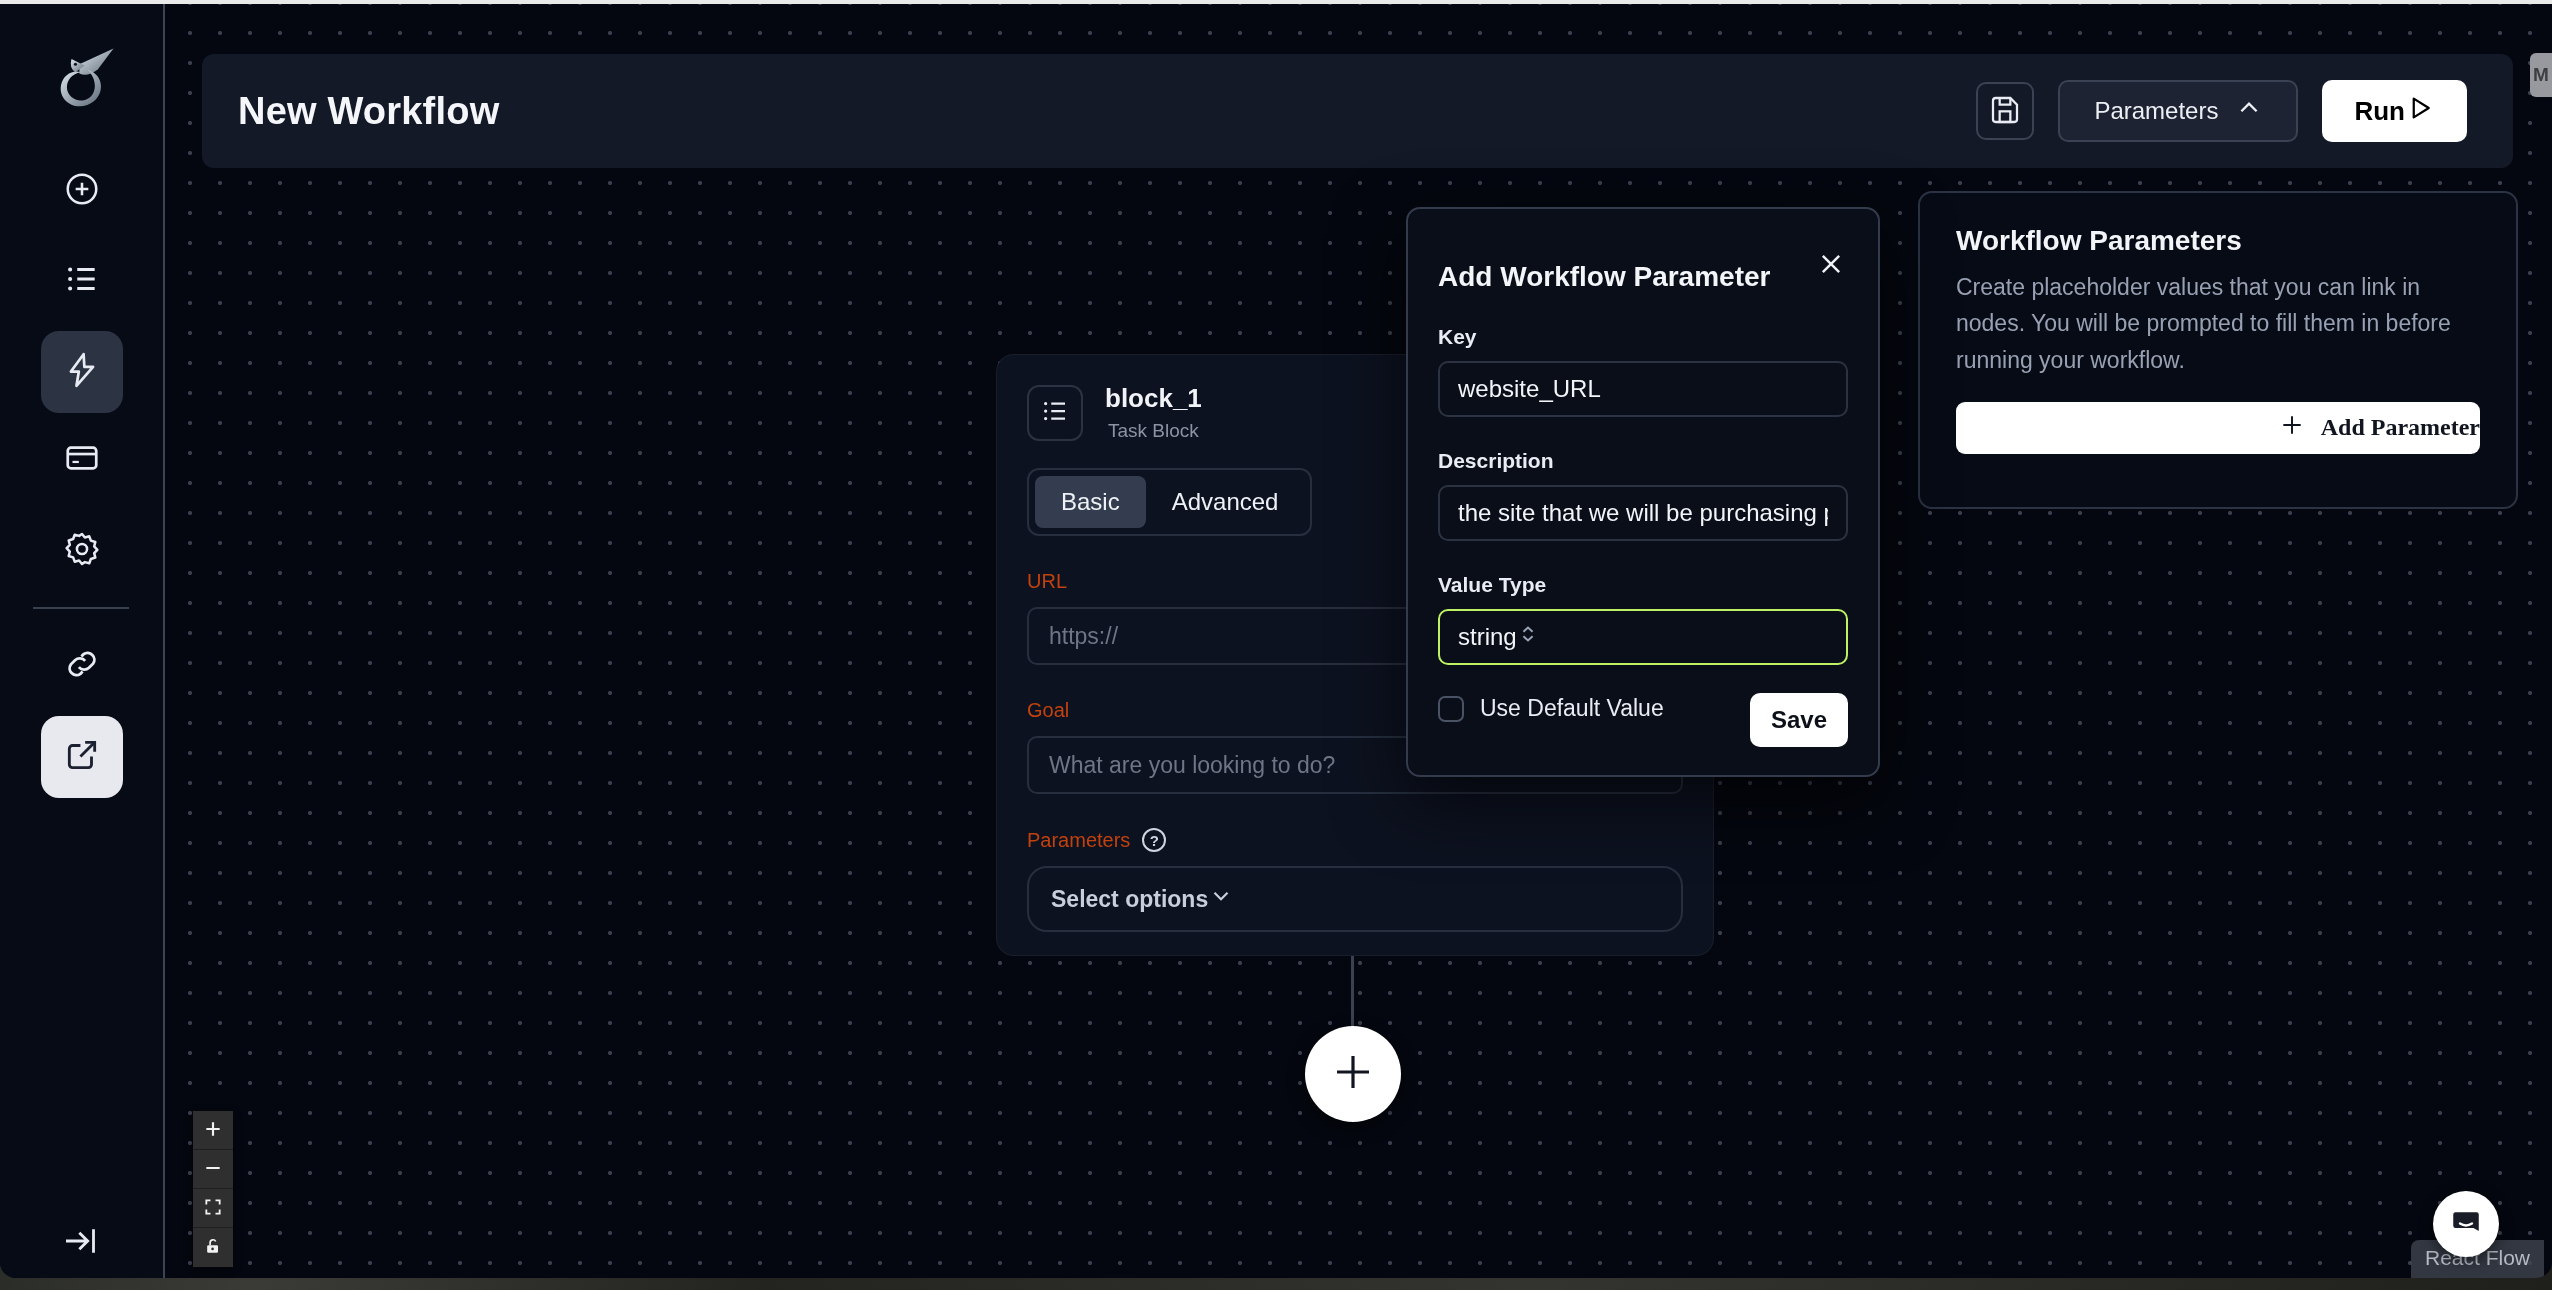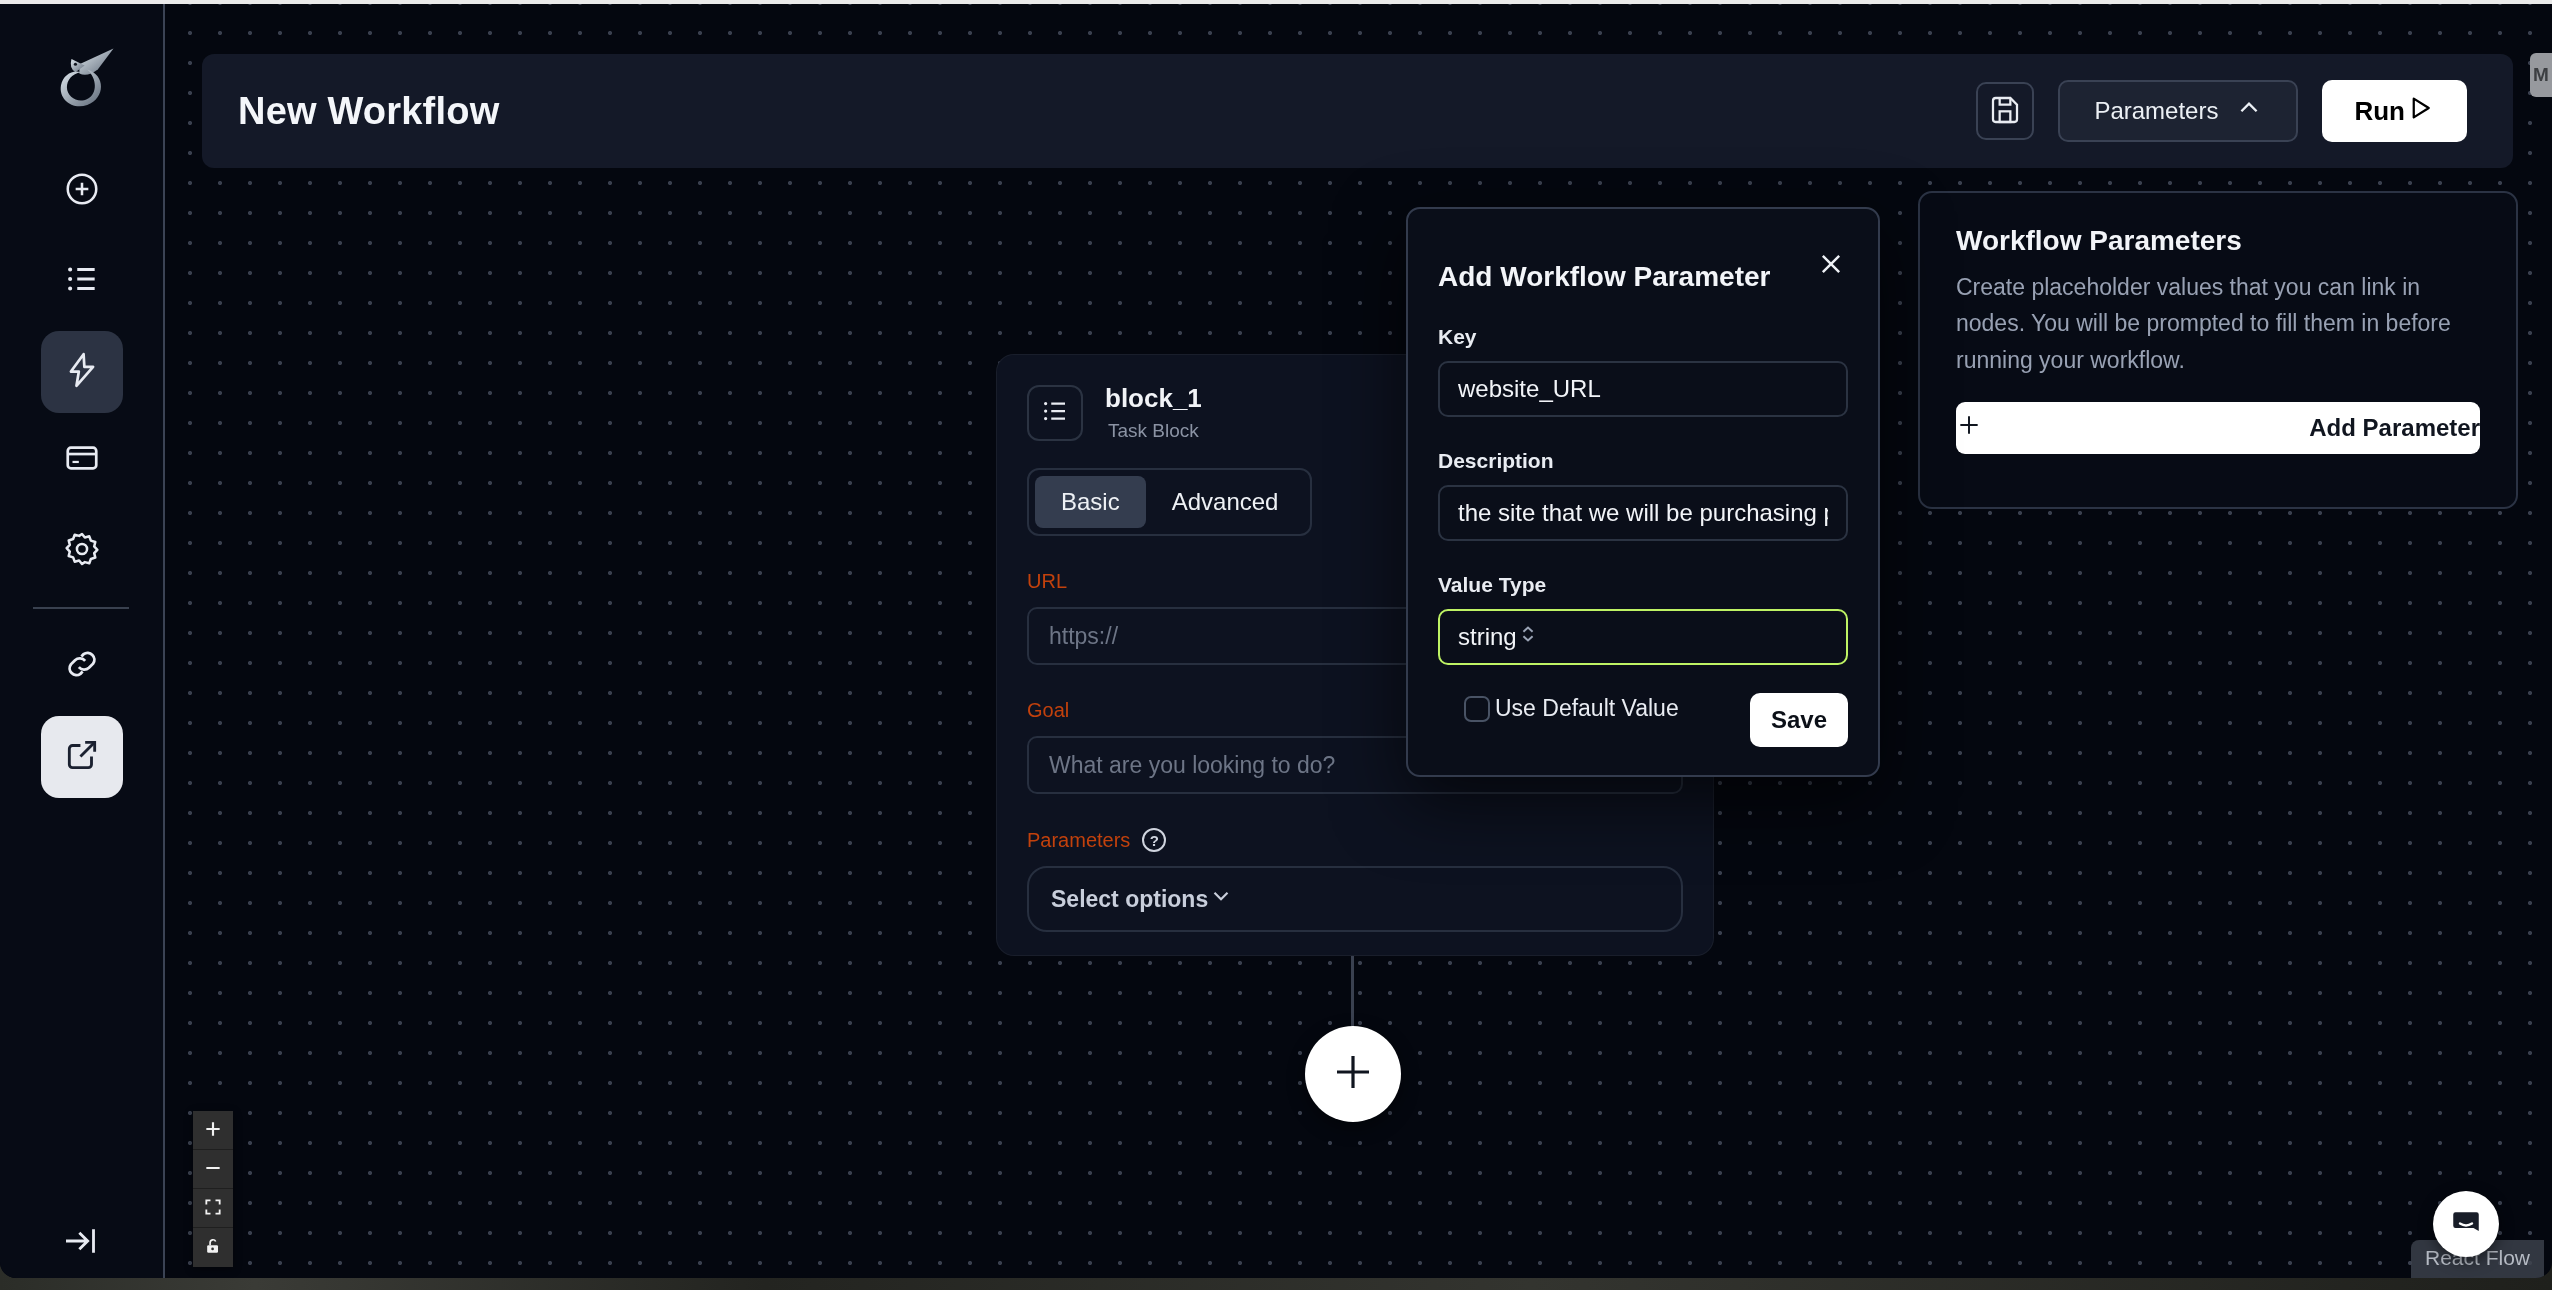--- a/index.html
+++ b/index.html
@@ -69,30 +69,30 @@
   .modal { position:absolute; left:1406px; top:203px; width:474px; height:570px; background:#0a0e19; border:2px solid #333b4d; border-radius:14px; padding:30px; z-index:30; box-shadow:0 24px 70px rgba(0,0,0,.65); }
   .modal-head { display:flex; align-items:center; justify-content:space-between; }
   .modal-title { font-size:28px; font-weight:700; color:#f3f5f9;margin-top:22px; }
   .modal-close { width:34px; height:34px; color:#eef1f6; cursor:pointer; display:flex; align-items:center; justify-content:center; }
   .modal-close svg { width:28px; height:28px; }
   .m-label { margin-top:32px; font-size:21px; font-weight:700; color:#e9ecf2; }
   .m-input { margin-top:12px; width:100%; height:56px; background:transparent; border:2px solid #2b3342; border-radius:10px; padding:0 18px; font-size:24px; color:#f2f4f8; font-family:"Liberation Sans", sans-serif; white-space:nowrap; overflow:hidden; }
   .m-select { margin-top:12px; height:56px; border:2px solid #bef264; border-radius:10px; display:flex; align-items:center; padding:0 18px; cursor:pointer; }
   .m-select span { font-size:24px; color:#f2f4f8; }
   .m-select svg { margin-left:auto; width:22px; height:22px; color:#9aa3b5; }
-  .check-row { margin-top:30px; display:flex; align-items:center; gap:5px; cursor:pointer;margin-left:26px; }
+  .check-row { margin-top:30px; display:flex; align-items:center; gap:16px; cursor:pointer; }
   .checkbox { width:26px; height:26px; border:2px solid #49536500; border:2px solid #495365; border-radius:7px; background:transparent; }
   .check-label { font-size:23px; font-weight:500; color:#e9ecf2; }
   .save-btn { position:absolute; right:30px; bottom:28px; width:98px; height:54px; background:#ffffff; border:none; border-radius:10px; font-size:24px; font-weight:700; color:#0c1018; cursor:pointer; font-family:"Liberation Sans", sans-serif; }
 
   
   .wf-panel { position:absolute; left:1904px; top:187px; width:600px; height:318px; background:#070b15; border:2px solid #2b3344; border-radius:14px; padding:32px 36px; z-index:25;margin-left:14px; }
   .wf-title { font-size:28px; font-weight:700; color:#f2f4f8; }
   .wf-desc { margin-top:12px; font-size:23px; line-height:1.58; color:#98a1b3; }
-  .wf-add-btn { margin-top:24px; width:100%; height:52px; background:#ffffff; border:none; border-radius:9px; display:flex; align-items:center; justify-content:space-between; gap:16px; font-size:24px; font-weight:700; color:#10151f; cursor:pointer; font-family:Liberation Sans, sans-serif; }
+  .wf-add-btn { margin-top:24px; width:100%; height:52px; background:#ffffff; border:none; border-radius:9px; display:flex; align-items:center; justify-content:flex-end; gap:16px; font-size:24px; font-weight:700; color:#10151f; cursor:pointer; font-family:Liberation Serif, serif; }
   .wf-add-btn svg { width:26px; height:26px; }
 
   
   .rf-controls { position:absolute; left:193px; top:1107px; width:40px; z-index:15; box-shadow:0 2px 8px rgba(0,0,0,.4); }
   .rf-btn { width:40px; height:39px; background:#2f2f2f; border:none; border-bottom:1px solid #1f1f1f; display:flex; align-items:center; justify-content:center; color:#f2f2f2; cursor:pointer; }
   .rf-btn:last-child { border-bottom:none; }
   .rf-btn svg { width:20px; height:20px; }
 
   
   .chat-bubble { position:absolute; left:2433px; top:1187px; width:66px; height:66px; background:#ffffff; border-radius:50%; display:flex; align-items:center; justify-content:center; z-index:40; box-shadow:0 4px 14px rgba(0,0,0,.5); cursor:pointer; }

